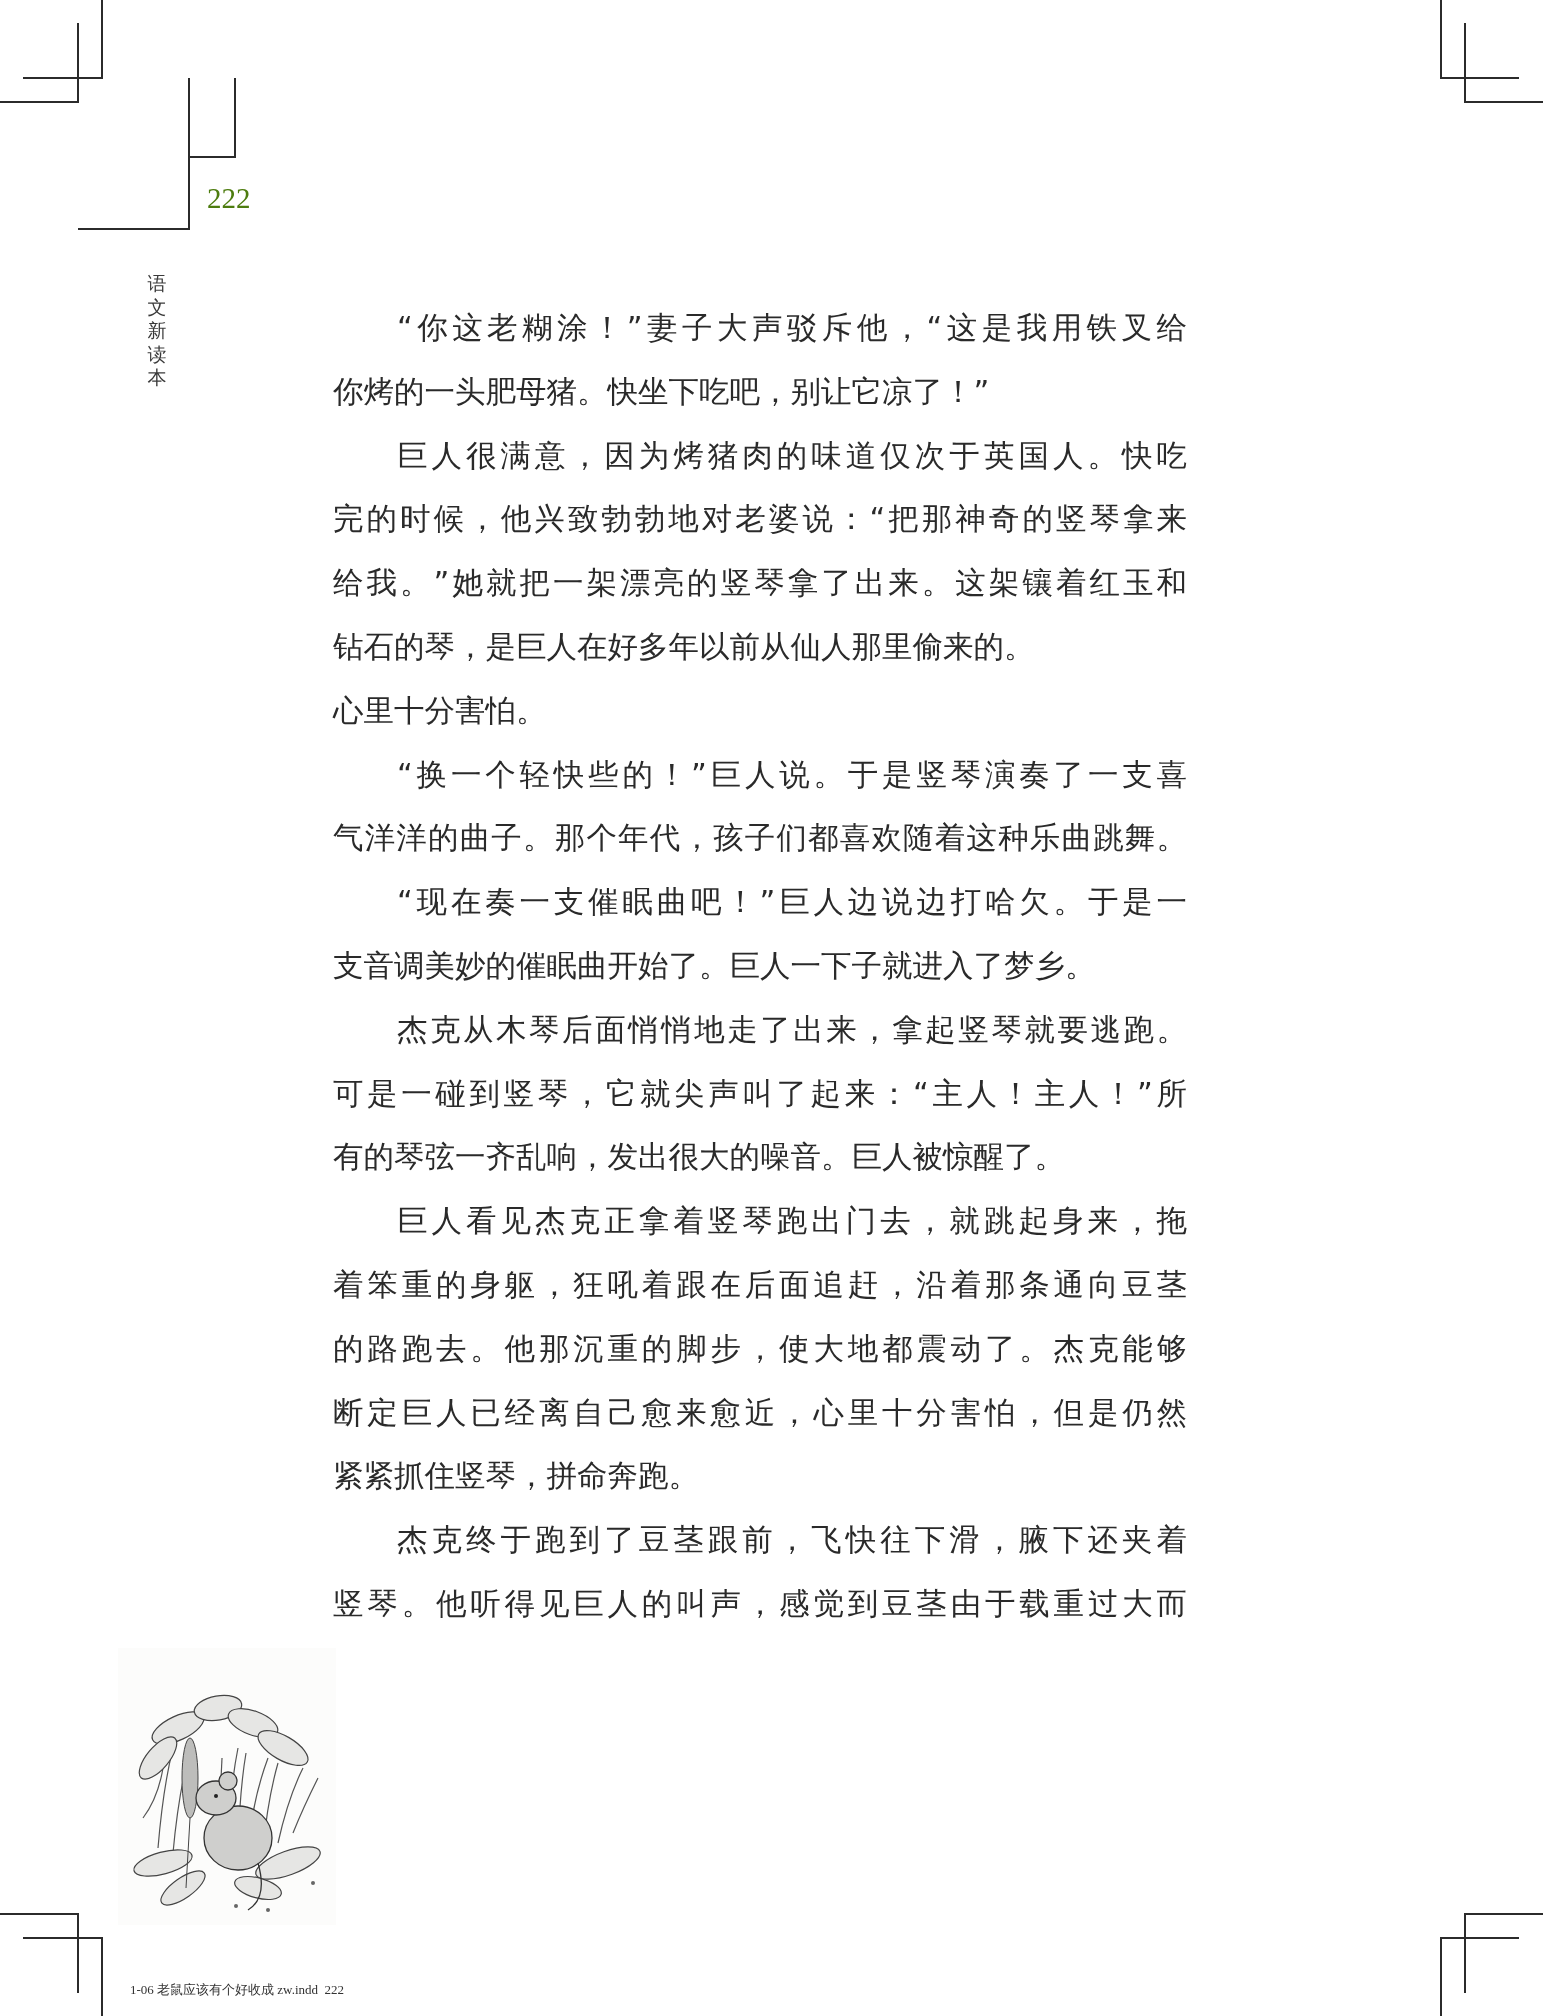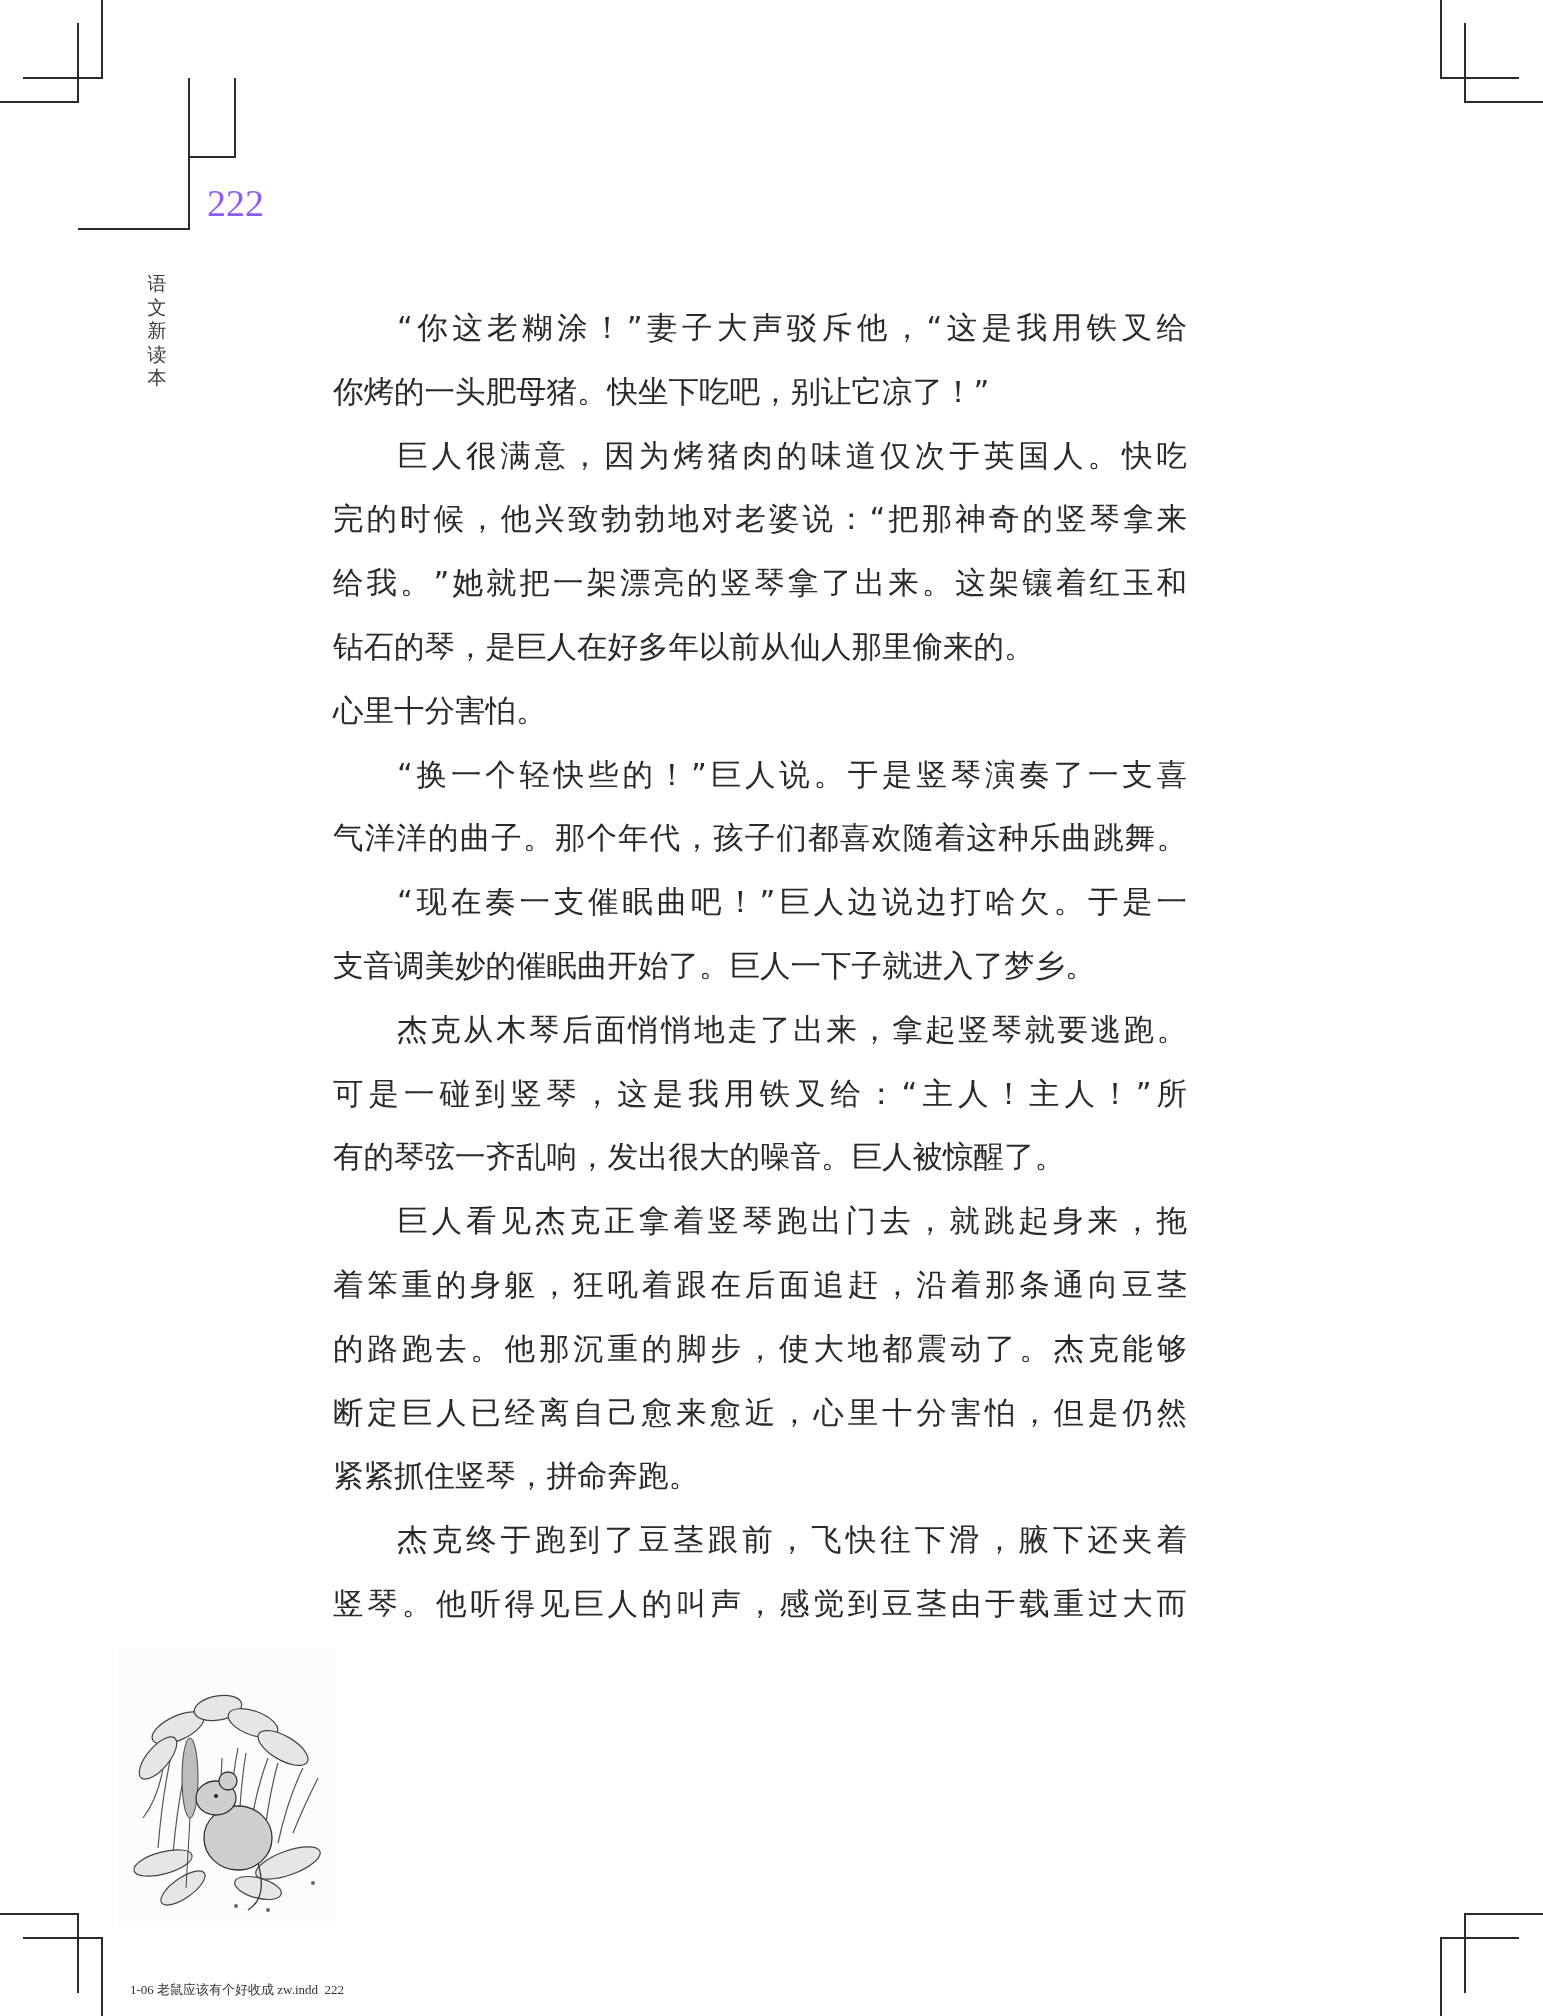--- a/index.html
+++ b/index.html
@@ -3,21 +3,21 @@
 <meta charset="utf-8">
 <style>
   html, body { margin: 0; padding: 0; background: #ffffff; }
   body { width: 1543px; height: 2016px; position: relative; overflow: hidden; }
   .mark { position: absolute; background: #2b2b2b; }
   .h { height: 2px; }
   .v { width: 2px; }
   .page-number {
     position: absolute; left: 207px; top: 184px;
     font-family: "Liberation Serif", "DejaVu Serif", serif;
-    font-size: 38px; color: #8b5cf6; line-height: 1;
+    font-size: 29px; color: #4d7c0f; line-height: 1;
   }
   .side-title {
     position: absolute; left: 145px; top: 272px; width: 24px;
     font-family: "DejaVu Sans", "Liberation Sans", sans-serif;
     font-size: 19px; line-height: 23.6px; color: #3a3a3a;
     text-align: center;
   }
   .side-title span { display: block; }
   .body-text {
     position: absolute; left: 333px; top: 302px; width: 854px;
@@ -78,21 +78,21 @@
   <div class="line indent">巨人很满意，因为烤猪肉的味道仅次于英国人。快吃</div>
   <div class="line">完的时候，他兴致勃勃地对老婆说：“把那神奇的竖琴拿来</div>
   <div class="line">给我。”她就把一架漂亮的竖琴拿了出来。这架镶着红玉和</div>
   <div class="line last">钻石的琴，是巨人在好多年以前从仙人那里偷来的。</div>
   <div class="line last">心里十分害怕。</div>
   <div class="line indent">“换一个轻快些的！”巨人说。于是竖琴演奏了一支喜</div>
   <div class="line">气洋洋的曲子。那个年代，孩子们都喜欢随着这种乐曲跳舞。</div>
   <div class="line indent">“现在奏一支催眠曲吧！”巨人边说边打哈欠。于是一</div>
   <div class="line last">支音调美妙的催眠曲开始了。巨人一下子就进入了梦乡。</div>
   <div class="line indent">杰克从木琴后面悄悄地走了出来，拿起竖琴就要逃跑。</div>
-  <div class="line">可是一碰到竖琴，这是我用铁叉给：“主人！主人！”所</div>
+  <div class="line">可是一碰到竖琴，它就尖声叫了起来：“主人！主人！”所</div>
   <div class="line last">有的琴弦一齐乱响，发出很大的噪音。巨人被惊醒了。</div>
   <div class="line indent">巨人看见杰克正拿着竖琴跑出门去，就跳起身来，拖</div>
   <div class="line">着笨重的身躯，狂吼着跟在后面追赶，沿着那条通向豆茎</div>
   <div class="line">的路跑去。他那沉重的脚步，使大地都震动了。杰克能够</div>
   <div class="line">断定巨人已经离自己愈来愈近，心里十分害怕，但是仍然</div>
   <div class="line last">紧紧抓住竖琴，拼命奔跑。</div>
   <div class="line indent">杰克终于跑到了豆茎跟前，飞快往下滑，腋下还夹着</div>
   <div class="line">竖琴。他听得见巨人的叫声，感觉到豆茎由于载重过大而</div>
 </div>
 

